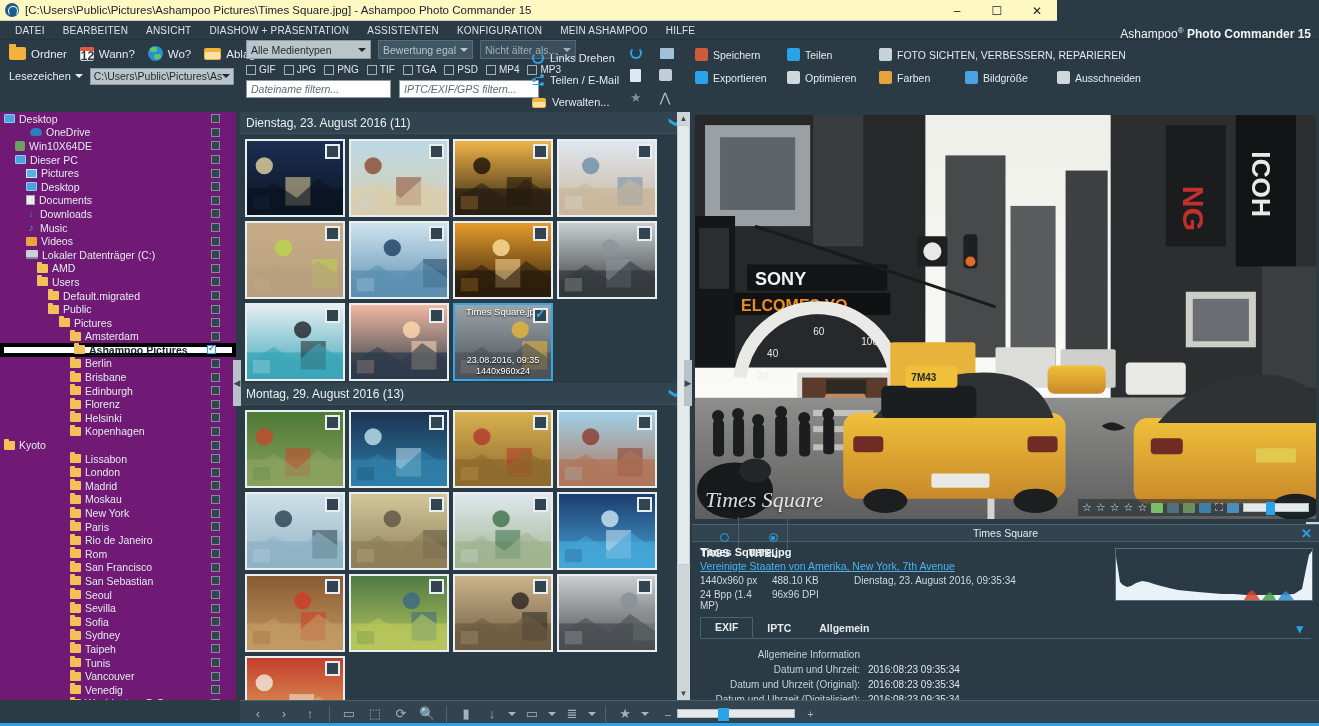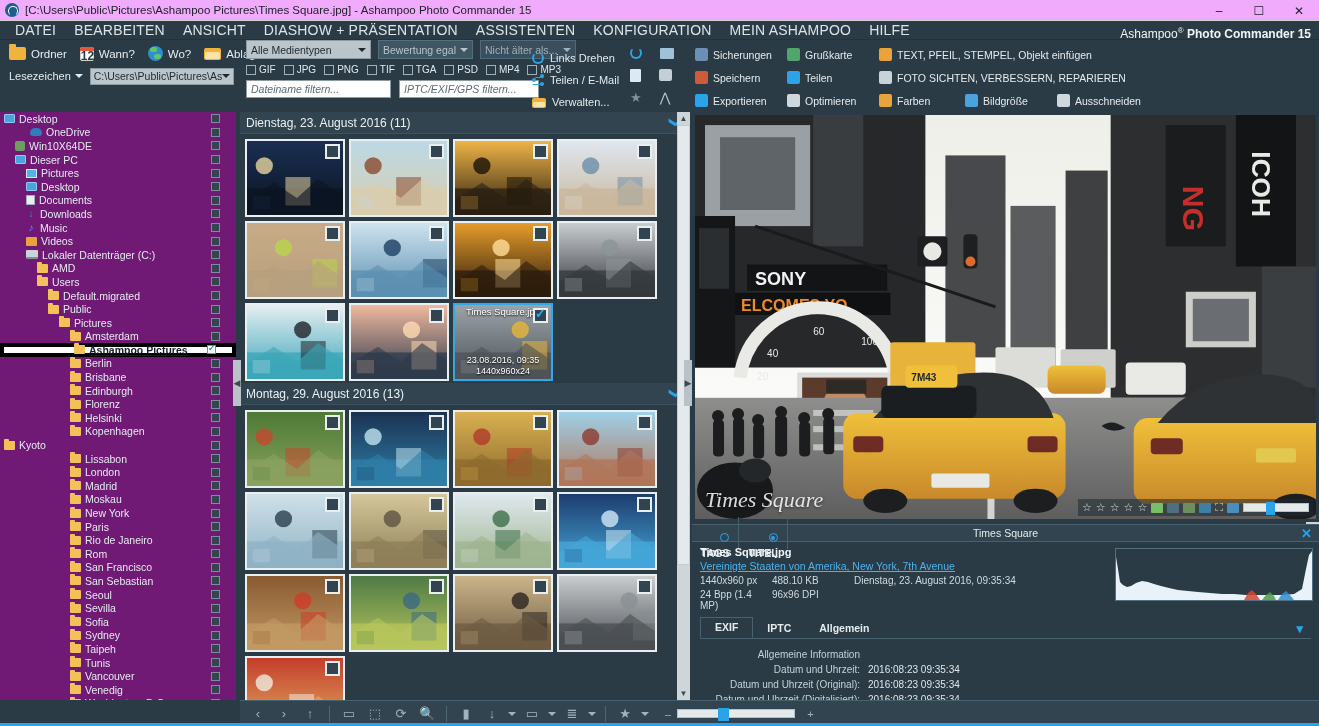--- a/index.html
+++ b/index.html
@@ -8,22 +8,22 @@
     font-family: "Liberation Sans", sans-serif;
     background:#2b3b45;
     font-size:11px;
     color:#d8e0e4;
     -webkit-font-smoothing:antialiased;
   }
   .app { position:relative; width:1319px; height:726px; background:#2b3b45; }
 
   
   .titlebar{
-    position:absolute; left:0; top:0; width:1319px; height:21px;
-    background:#f0abfc; border-bottom:1px solid #cfcfcf;
+    position:absolute; left:0; top:0; width:1057px; height:21px;
+    background:#fef9c3; border-bottom:1px solid #cfcfcf;
     display:flex; align-items:center;
   }
   .titlebar .ticon{
     width:14px;height:14px;margin-left:5px;margin-right:6px;border-radius:50%;
     background:#1d5f8a; position:relative; flex:none;
   }
   .titlebar .ticon:after{
     content:""; position:absolute; left:3px; top:3px; width:8px;height:8px;
     border:1.5px solid #fff; border-radius:50%; border-bottom-color:transparent;
   }
@@ -31,21 +31,21 @@
   .wbtns{ position:absolute; right:0; top:0; height:21px; display:flex; }
   .wbtn{ width:40px; height:21px; display:flex; align-items:center; justify-content:center;
          color:#20232a; font-size:12px; }
 
   
   .menubar{
     position:absolute; left:0; top:21px; width:1319px; height:19px;
     background:#2b3b45; display:flex; align-items:center; padding-left:6px;
     border-bottom:1px solid #24323b;
   }
-  .menuitem{ font-size:14px; letter-spacing:.2px; color:#dbe3e7; padding:2px 9px; white-space:nowrap; }
+  .menuitem{ font-size:10px; letter-spacing:.2px; color:#dbe3e7; padding:2px 9px; white-space:nowrap; }
   .brandtag{
     position:absolute; right:8px; top:21px; height:19px; line-height:19px;
     font-size:12px; font-weight:bold; color:#eef3f6;
   }
   .brandtag .thin{ font-weight:normal; }
 
   
   .topzone{ position:absolute; left:0; top:40px; width:1319px; height:72px; background:#2b3b45; }
 
   
@@ -360,34 +360,20 @@
         <span style="width:11px;height:13px;background:#dce9f2;border-radius:1px;display:inline-block;"></span>
         <span style="width:13px;height:12px;background:#c3ced6;border-radius:2px;display:inline-block;"></span>
       </div>
       <div class="icrow">
         <span style="color:#7f919c;font-size:13px;">★</span>
         <span style="color:#b9c6cd;font-size:13px;">⋀</span>
       </div>
     </div>
 
     <div class="rightTop" id="rtbar">
-        <div class="rt-row">
-          <div class="rt-item" style="min-width: 92px;">
-            <span class="sq" style="background: rgb(108, 143, 181);"></span>
-            <span>Sicherungen</span>
-          </div>
-          <div class="rt-item" style="min-width: 92px;">
-            <span class="sq" style="background: rgb(79, 166, 106);"></span>
-            <span>Grußkarte</span>
-          </div>
-          <div class="rt-item" style="min-width: 0px;">
-            <span class="sq" style="background: rgb(232, 163, 61);"></span>
-            <span>TEXT, PFEIL, STEMPEL, Objekt einfügen</span>
-          </div>
-        </div>
         <div class="rt-row">
           <div class="rt-item" style="min-width: 92px;">
             <span class="sq" style="background: rgb(208, 90, 60);"></span>
             <span>Speichern</span>
           </div>
           <div class="rt-item" style="min-width: 92px;">
             <span class="sq" style="background: rgb(42, 163, 232);"></span>
             <span>Teilen</span>
           </div>
           <div class="rt-item" style="min-width: 0px;">

